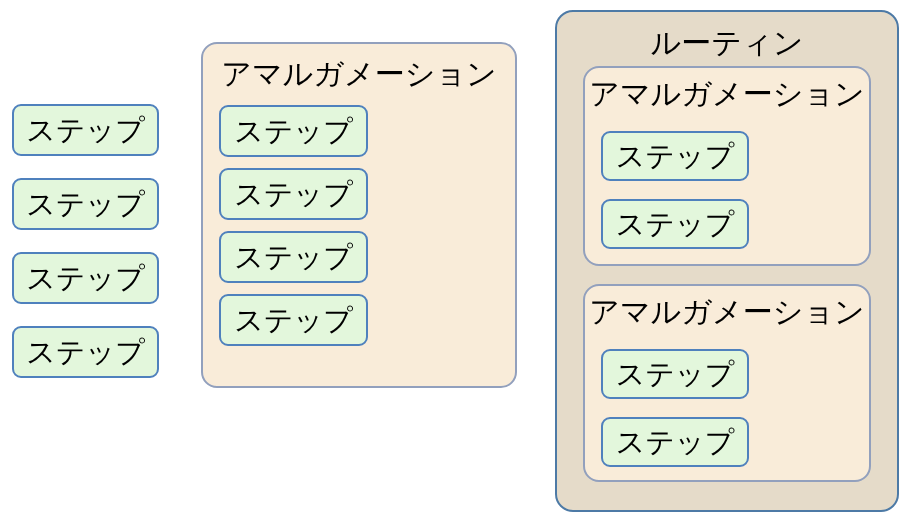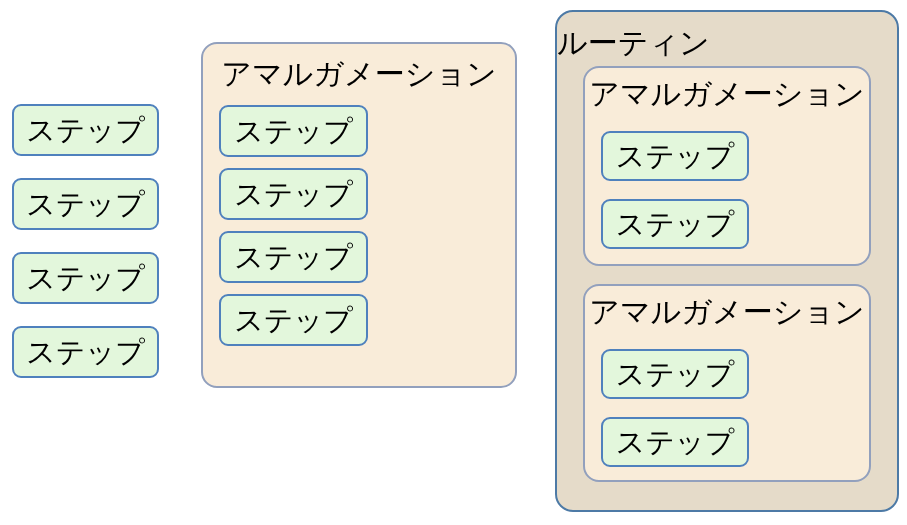--- a/index.html
+++ b/index.html
@@ -71,21 +71,21 @@
     left:555px; top:10px;
     width:344px; height:502px;
     background:var(--routine-fill);
     border:2px solid var(--routine-border);
     border-radius:18px;
     padding:8px 0 0 26px;
   }
   .routine-title{
     font-size:30px;
     line-height:46px;
-    text-align:left;
+    text-align:center;
     margin-left:-26px;
     white-space:nowrap;
   }
   .amalg-sub{
     width:288px;
     background:var(--amalgamation-fill);
     border:2px solid var(--amalgamation-border);
     border-radius:16px;
     padding:6px 0 0 16px;
   }

